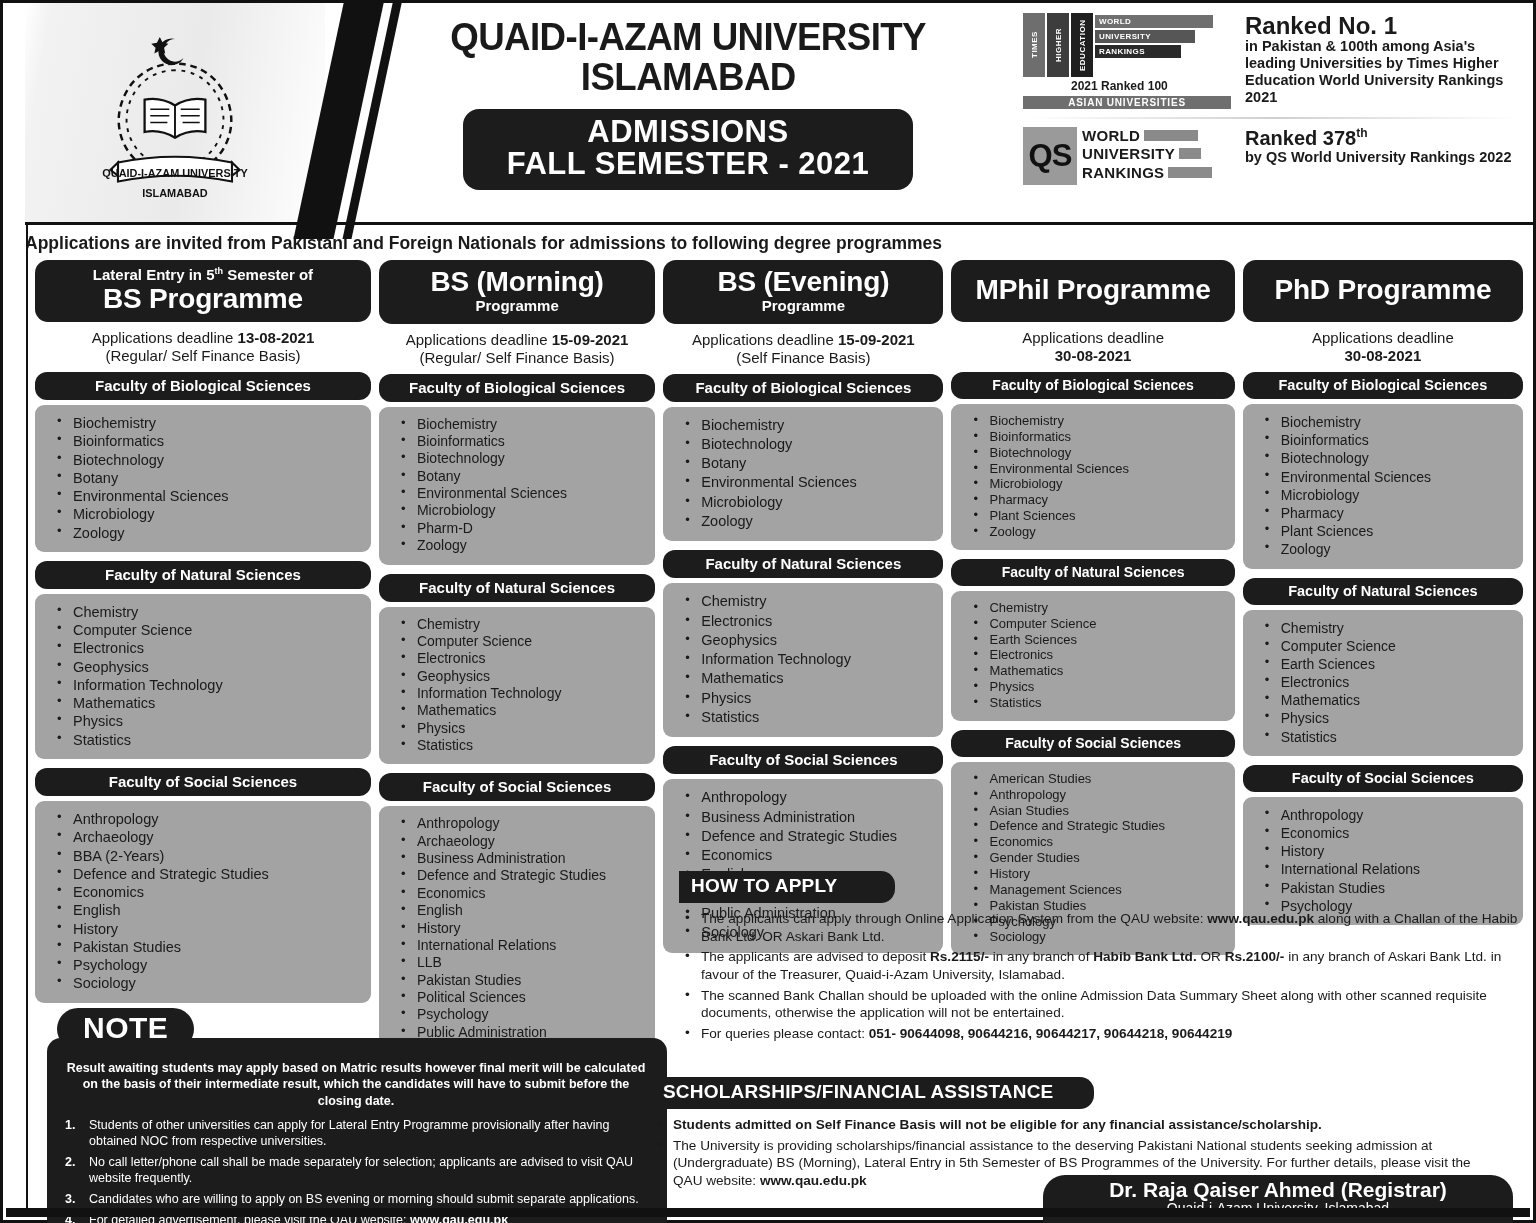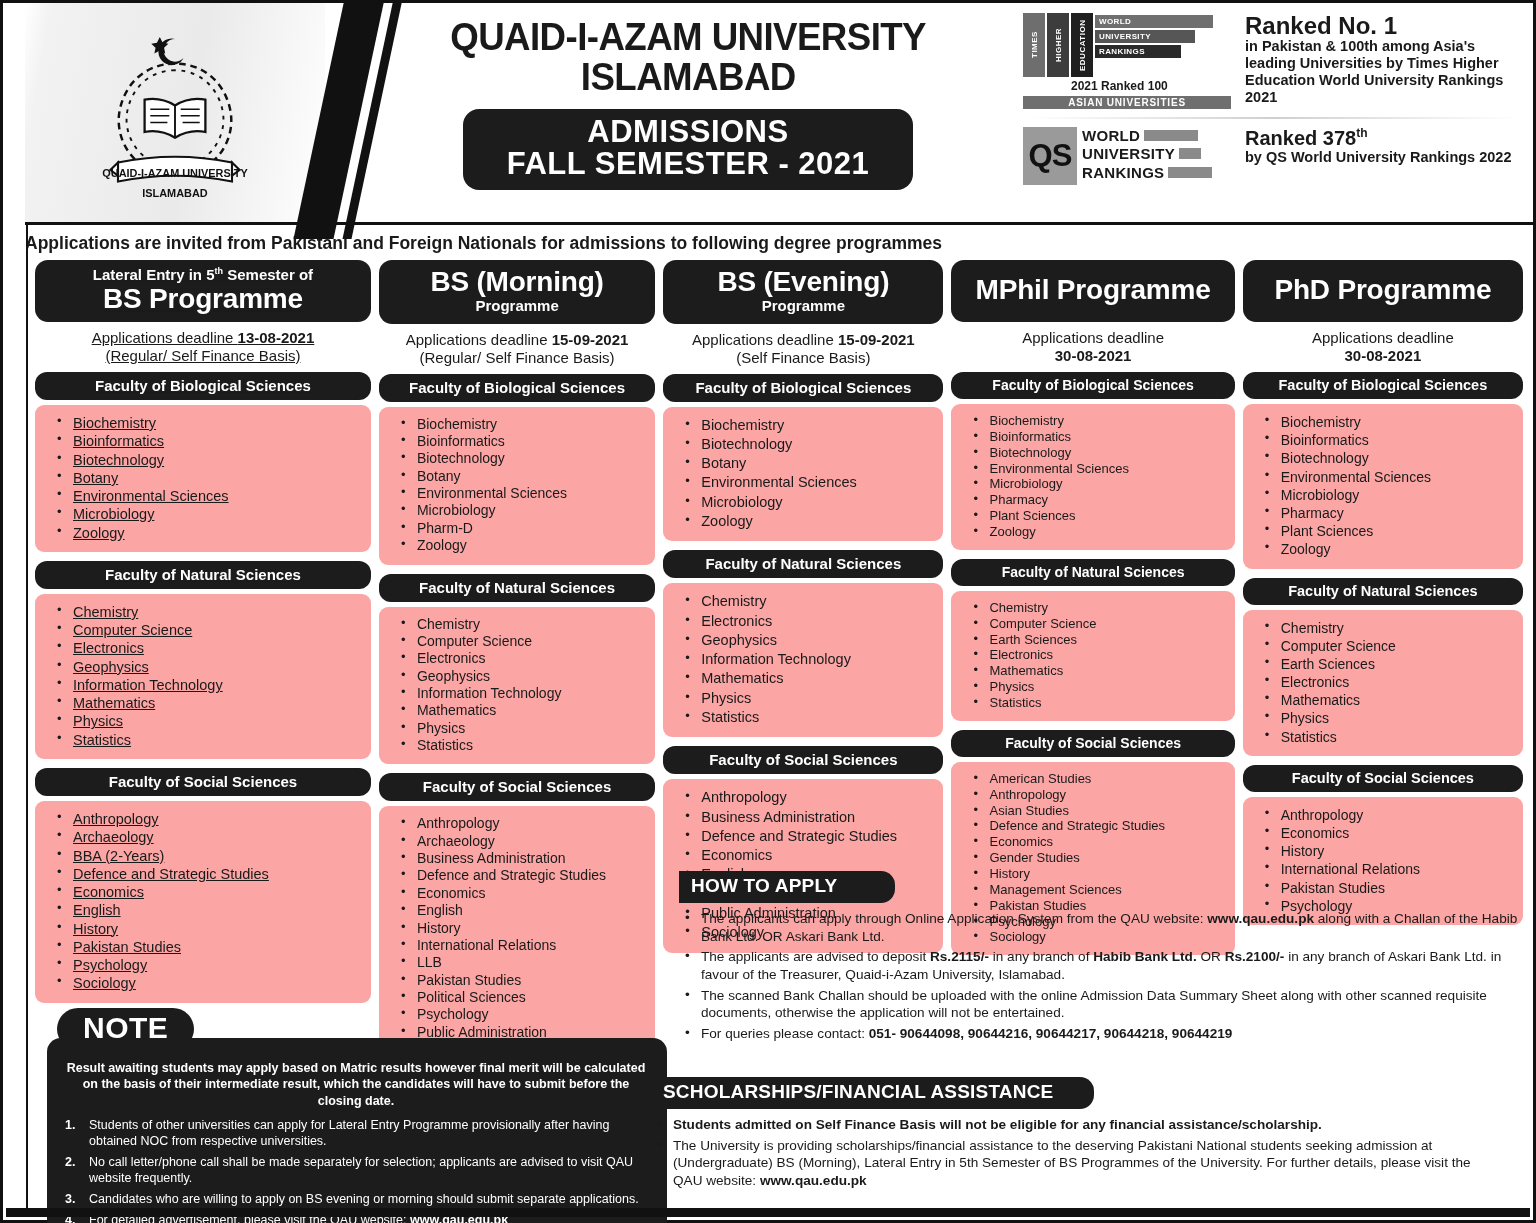--- a/index.html
+++ b/index.html
@@ -103,21 +103,21 @@
 
   
   .invite{
     text-align:left; font-size:17.5px; font-weight:bold; padding:8px 0 6px;
     margin-left:22px;
   }
 
   
   .cols{ display:flex; gap:8px; padding:0 10px 0 32px; align-items:flex-start; }
   .col{ display:flex; flex-direction:column; }
-  .col.c1{ width:338px;text-decoration:underline; }
+  .col.c1{ width:338px; }
   .col.c2{ width:278px; }
   .col.c3{ width:282px; }
   .col.c4{ width:285px; }
   .col.c5{ width:282px; }
 
   .prog-head{
     background:#1c1c1c; color:#fff; border-radius:13px; text-align:center;
     padding:7px 6px 9px; min-height:62px;
     display:flex; flex-direction:column; justify-content:center;
   }
@@ -131,21 +131,21 @@
   .fac-head{
     background:#1c1c1c; color:#fff; border-radius:12px; text-align:center;
     font-weight:bold; padding:5px 4px 6px; margin-bottom:5px;
   }
   .c1 .fac-head{ font-size:15px; }
   .c2 .fac-head{ font-size:15px; }
   .c3 .fac-head{ font-size:15px; }
   .c4 .fac-head{ font-size:14px; }
   .c5 .fac-head{ font-size:14.5px; }
 
-  .fac-body{ background:#fca5a5; border-radius:9px; padding:9px 8px 10px 4px; margin-bottom:9px; }
+  .fac-body{ background:#a3a3a3; border-radius:9px; padding:9px 8px 10px 4px; margin-bottom:9px; }
   .fac-body ul{ list-style:none; }
   .fac-body li{ position:relative; padding-left:34px; line-height:1.22; }
   .fac-body li:before{ content:"\2022"; position:absolute; left:18px; top:-1px; font-size:13px; }
   .c1 .fac-body li{ font-size:14.5px; line-height:1.26; }
   .c2 .fac-body li{ font-size:14px; line-height:1.24; }
   .c3 .fac-body li{ font-size:14.5px; line-height:1.33; }
   .c4 .fac-body li{ font-size:13px; line-height:1.22; }
   .c5 .fac-body li{ font-size:14px; line-height:1.3; }
 
   
@@ -547,15 +547,19 @@
   </div>
 
   <div class="sch-wrap">
     <div class="sec-head wide">SCHOLARSHIPS/FINANCIAL ASSISTANCE</div>
     <ul class="sec-list" id="sch-list">
         <li><b>Students admitted on Self Finance Basis will not be eligible for any financial assistance/scholarship.</b></li>
         <li>The University is providing scholarships/financial assistance to the deserving Pakistani National students seeking admission at (Undergraduate) BS (Morning), Lateral Entry in 5th Semester of BS Programmes of the University. For further details, please visit the QAU website: <b>www.qau.edu.pk</b></li>
       </ul>
   </div>
 
+  <div class="registrar">
+    <div class="reg-name">Dr. Raja Qaiser Ahmed (Registrar)</div>
+    <div class="reg-sub">Quaid-i-Azam University, Islamabad</div>
+  </div>
 
   <div class="bottom-bar"></div>
 </div>
 
 </body></html>

